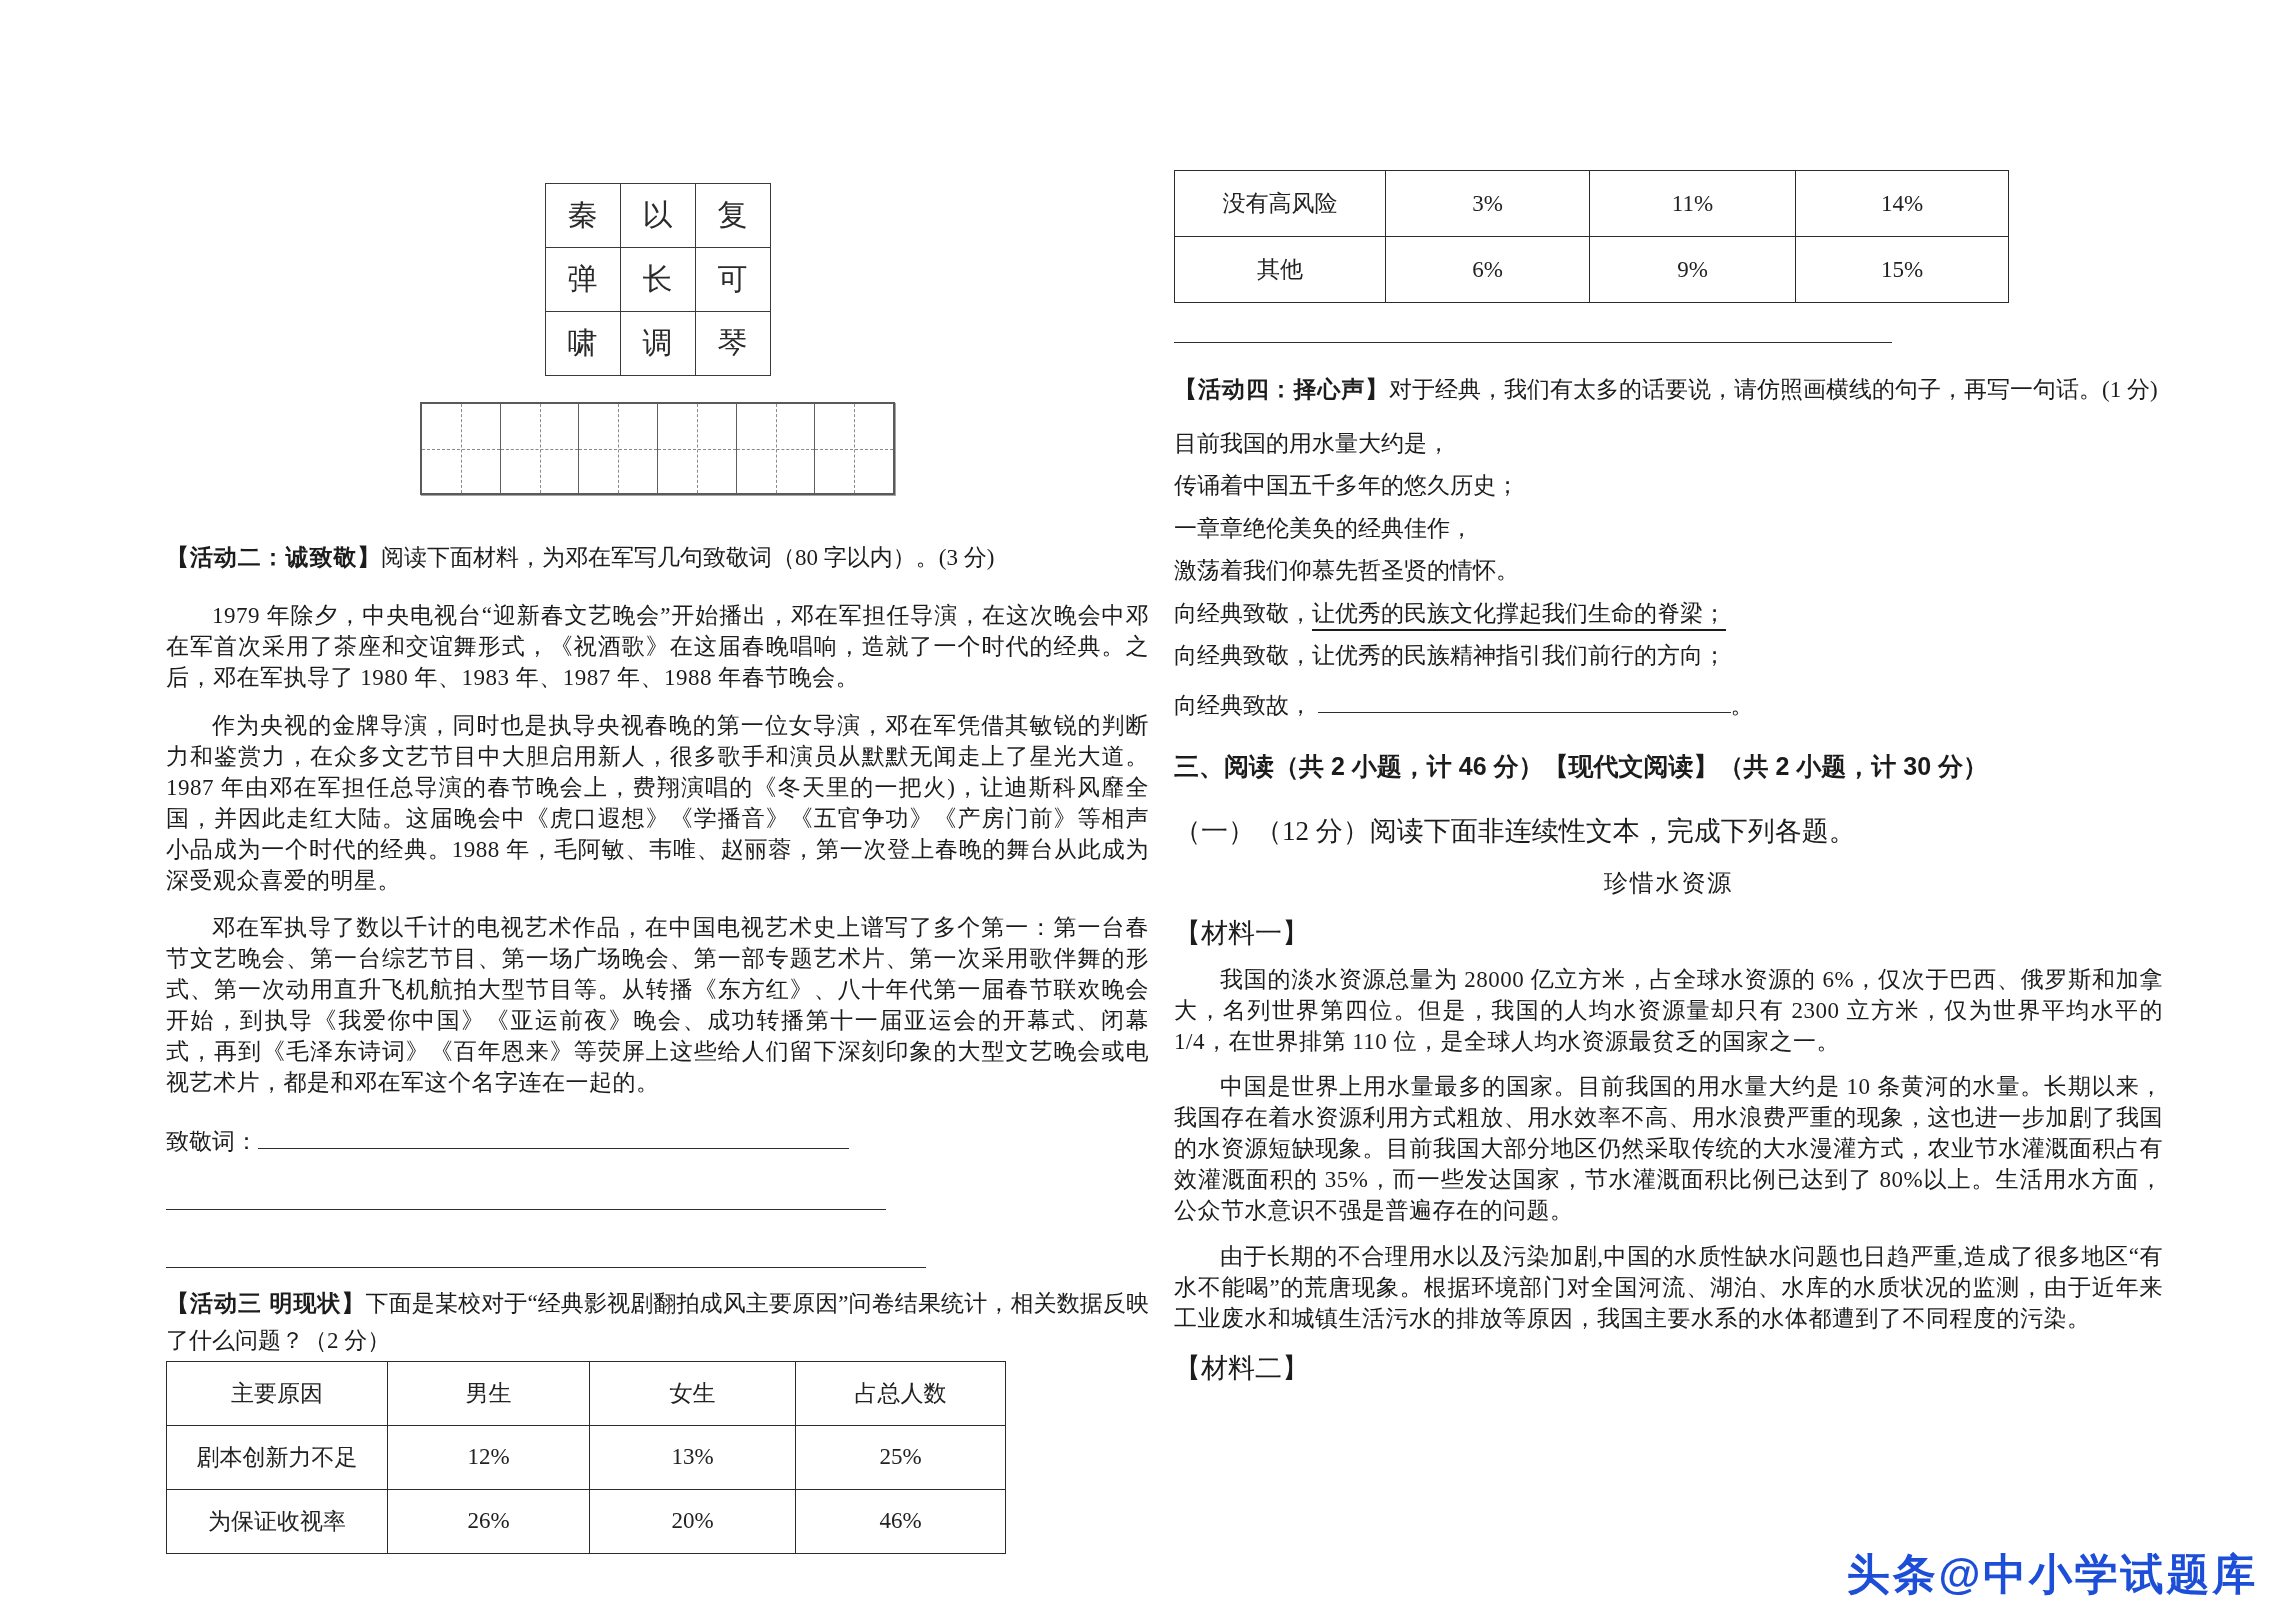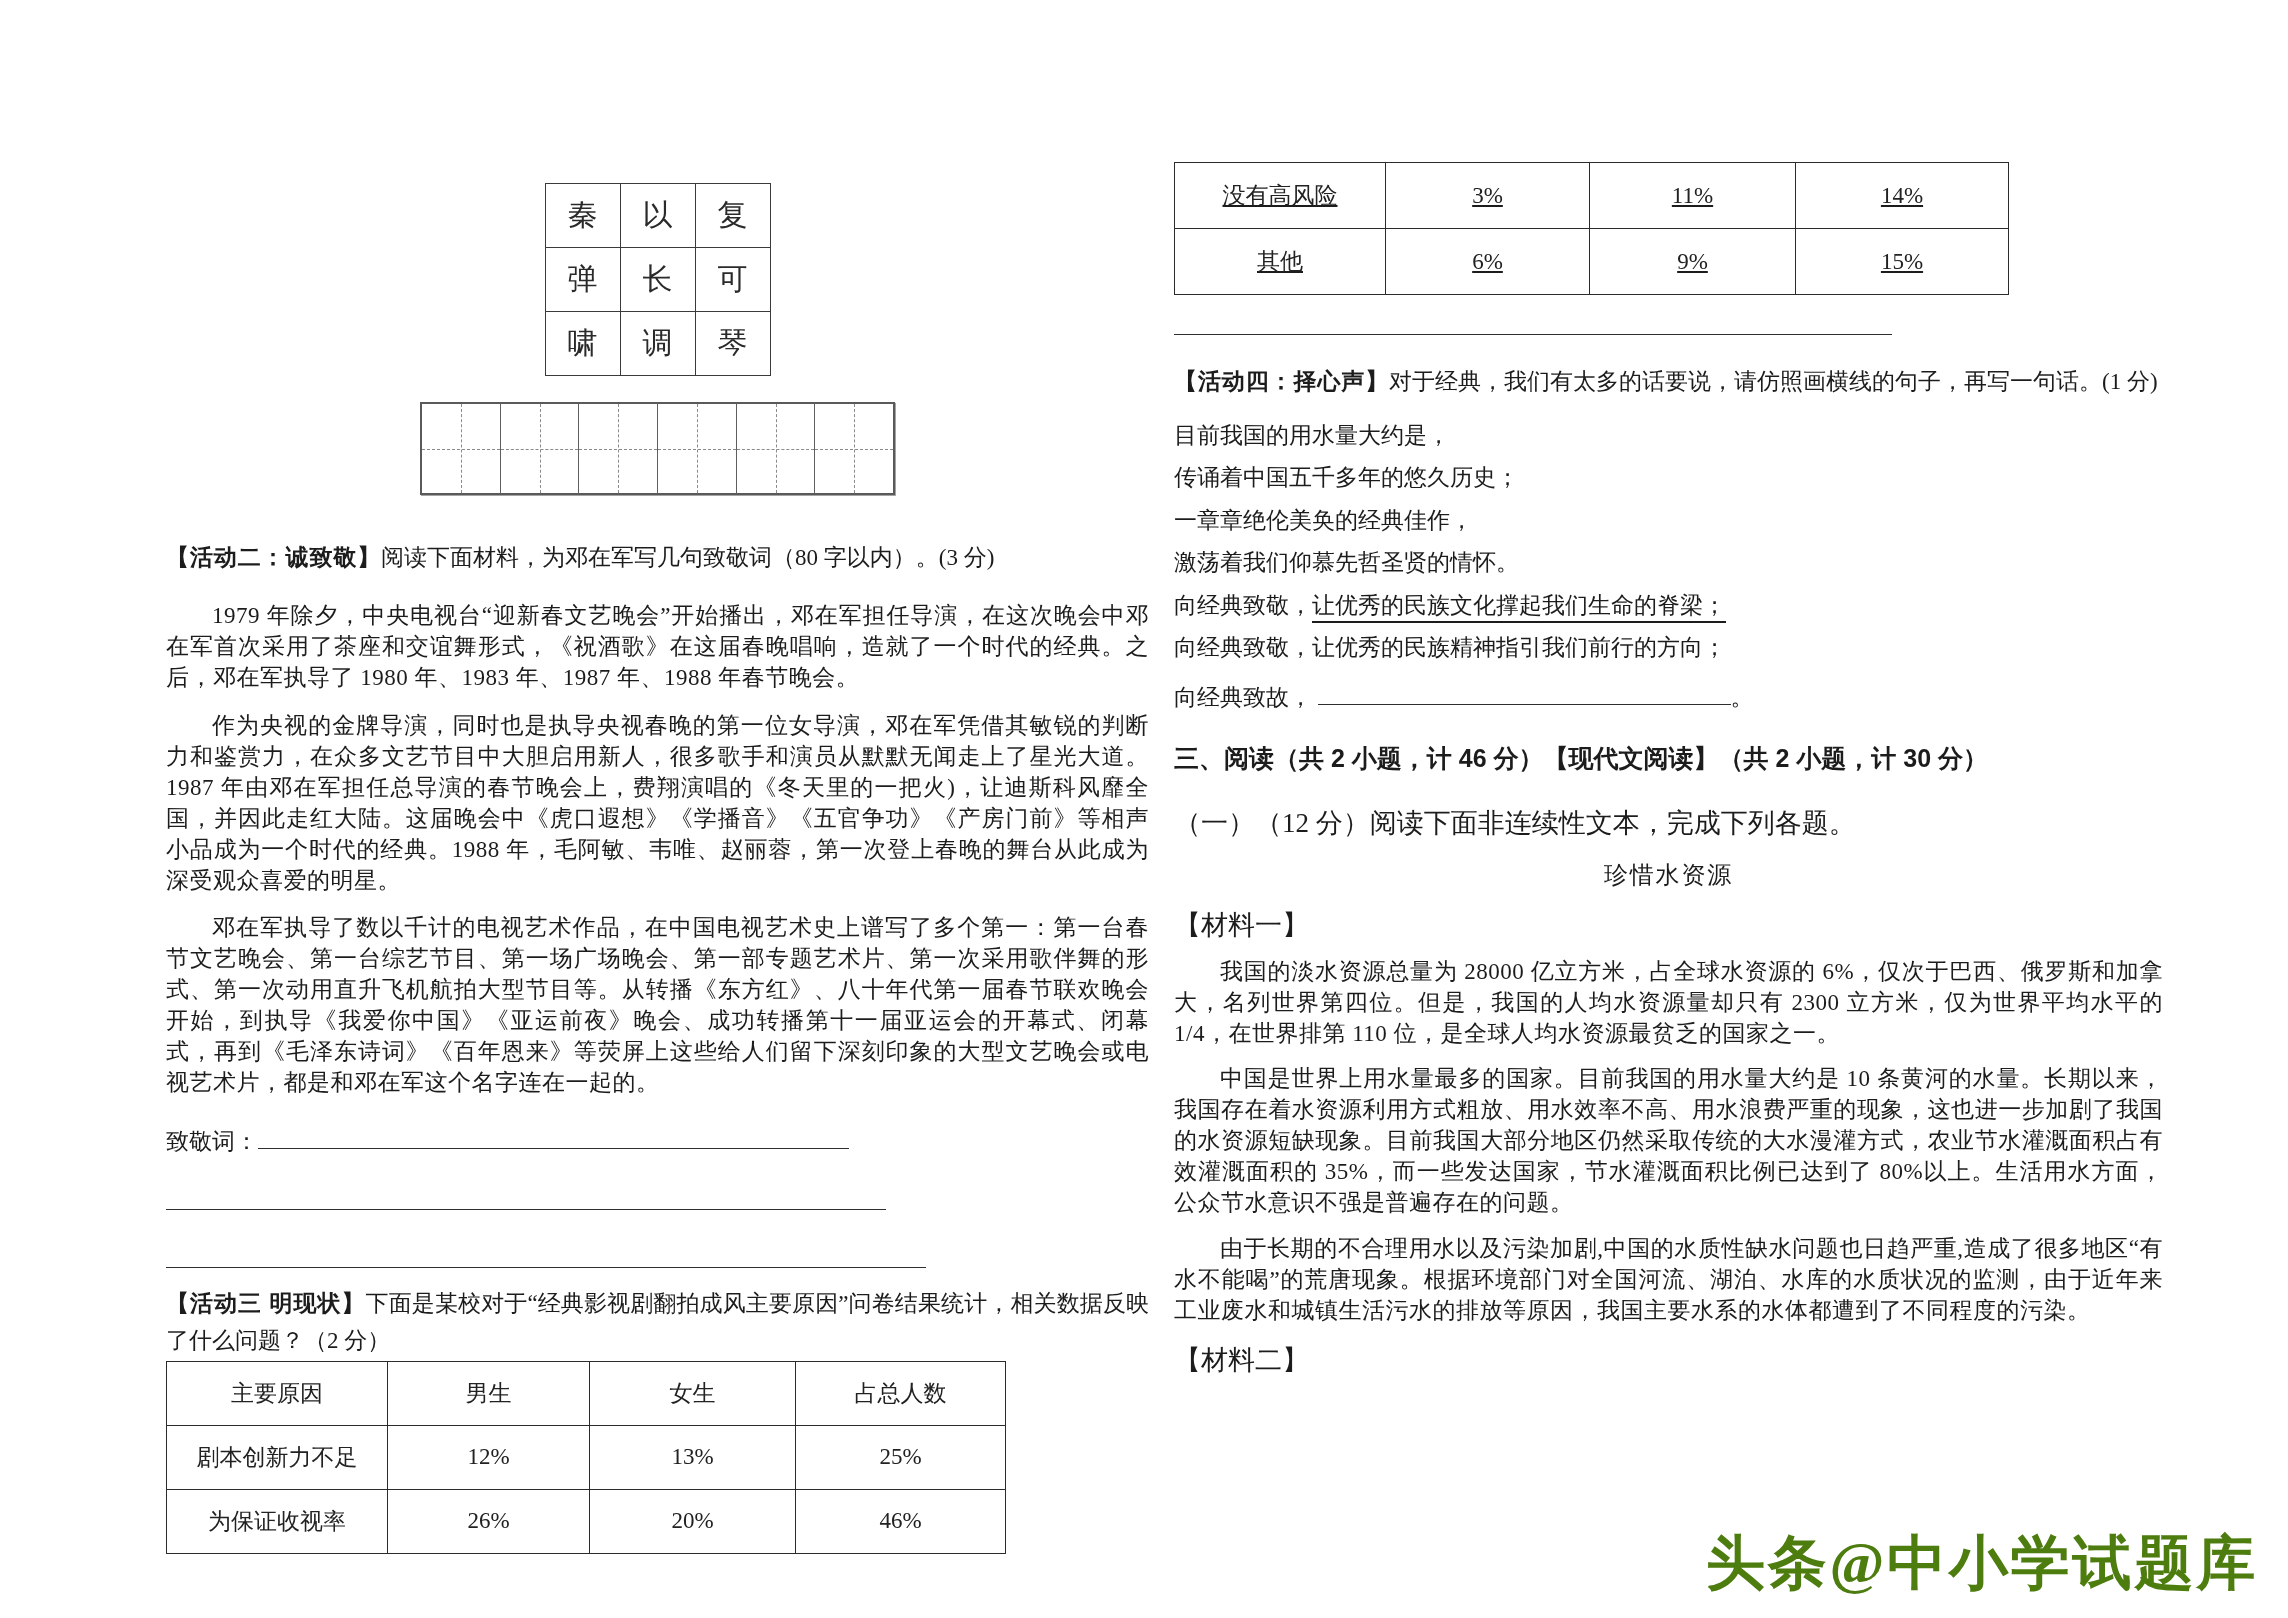--- a/index.html
+++ b/index.html
@@ -68,21 +68,21 @@
   .data-table{border-collapse:collapse;margin-top:2px;}
   .data-table td{
     border:1.8px solid #2b2b2b;text-align:center;vertical-align:middle;
     font-size:23px;color:#222;padding:0 5.5px;
   }
   .left-table td{height:63px;}
   .left-table td:nth-child(1){width:209px;}
   .left-table td:nth-child(2){width:190px;}
   .left-table td:nth-child(3){width:194px;}
   .left-table td:nth-child(4){width:198px;}
-  .top-table{margin-top:0;text-decoration:underline;}
+  .top-table{margin-top:8px;}
   .top-table td{height:65px;}
   .top-table td:nth-child(1){width:199px;}
   .top-table td:nth-child(2){width:192px;}
   .top-table td:nth-child(3){width:194px;}
   .top-table td:nth-child(4){width:201px;}
 
   .rule-after-table{width:718px;margin-top:39px;}
   .act4-head{margin-top:28px;}
 
   .poem{margin-top:24px;font-size:23px;}
@@ -95,22 +95,22 @@
     font-family:"Liberation Sans","DejaVu Sans",sans-serif;font-weight:700;
   }
   .sub1{margin-top:33px;}
   .essay-title{margin-top:20px;text-align:center;font-size:24px;letter-spacing:1.8px;}
   .mat-label{margin-top:18.5px;}
   .mat-para{margin-top:14.8px;}
   .u-long{text-decoration:underline;text-underline-offset:6.5px;text-decoration-thickness:1.8px;}
 
   .watermark{
     position:absolute;right:31px;bottom:14.8px;
-    font-family:Liberation Serif, serif;
-    font-weight:800;font-size:59px;color:#4d7c0f;letter-spacing:2.8px;
+    font-family:Liberation Sans, sans-serif;
+    font-weight:800;font-size:43px;color:#1d4ed8;letter-spacing:2.8px;
     white-space:nowrap;
   }
 </style>
 </head>
 <body>
 
 <div class="page">
 
   <section class="col col-left">
 

